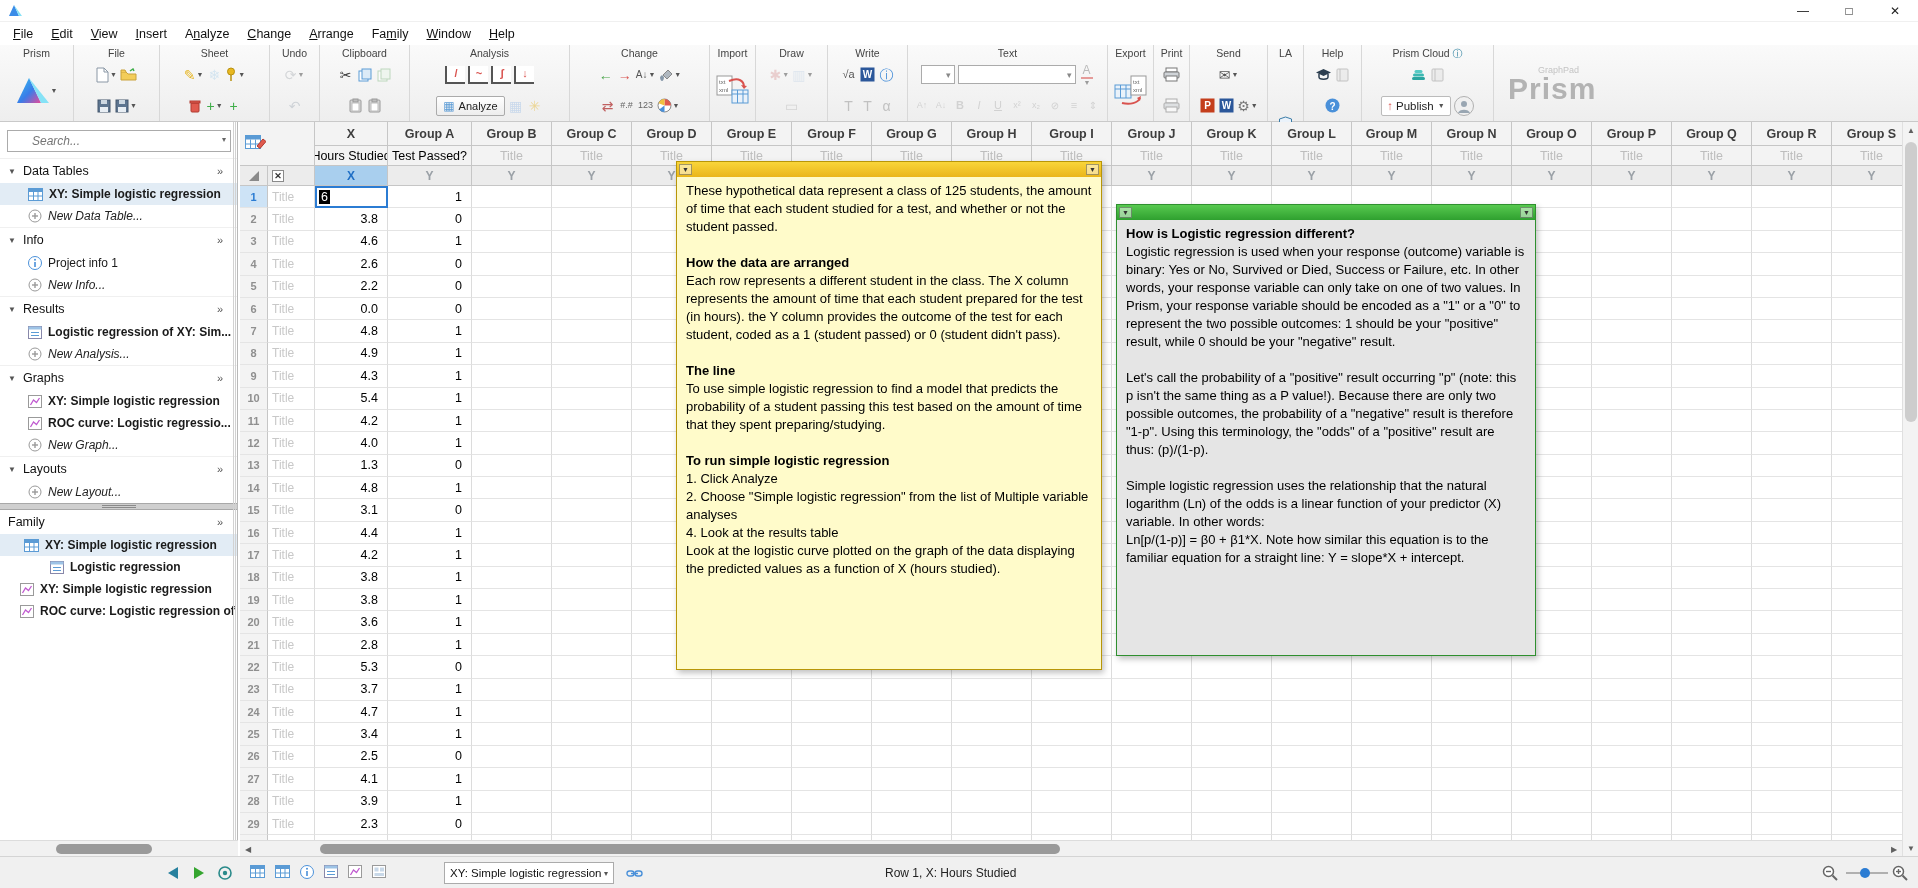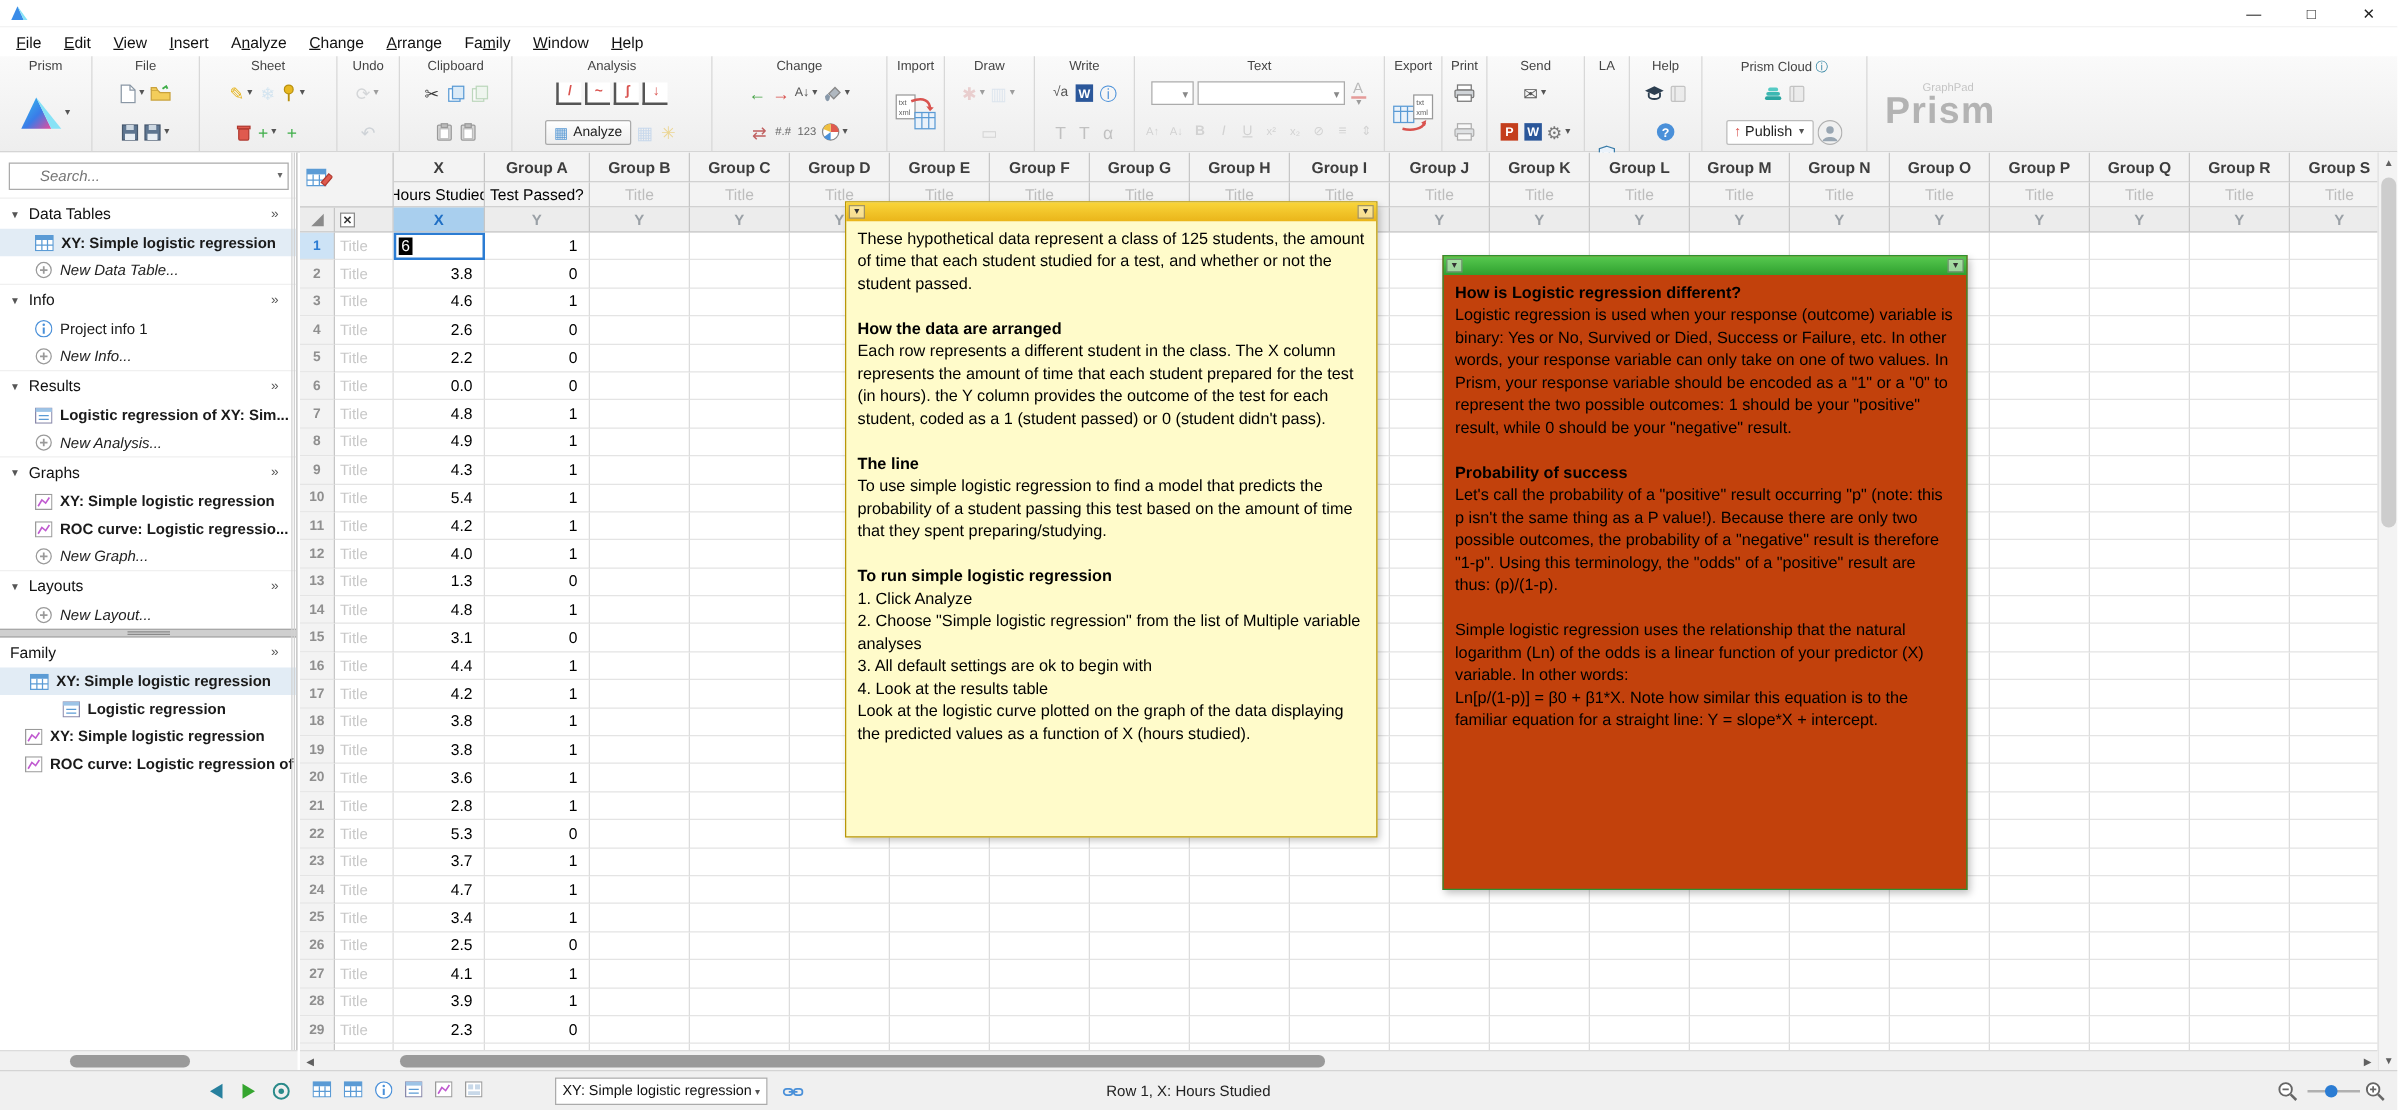--- a/index.html
+++ b/index.html
@@ -97,21 +97,21 @@
   #sb-zoomout{left:1822px}#sb-slider{left:1846px;width:42px}#sb-zoomin{left:1892px}
   #sb-slider .track{width:42px;height:2px;background:#b0b0b0;position:relative}
   #sb-slider .knob{position:absolute;left:14px;top:-4px;width:10px;height:10px;border-radius:50%;background:#2b7cd3}
   
   .note{position:absolute;z-index:40;box-shadow:2px 3px 6px rgba(0,0,0,.25)}
   .note-title{height:15px;display:flex;align-items:center;justify-content:space-between;padding:0 2px}
   .note-btn{width:13px;height:11px;border:1px solid rgba(0,0,0,.35);font-size:7px;line-height:9px;text-align:center;background:rgba(255,255,255,.5);color:#333}
   .note-body{padding:5px 9px;font-size:13px;line-height:18px;color:#000;height:calc(100% - 15px);overflow:hidden}
   #note-yellow{left:676px;top:161px;width:426px;height:509px;border:1px solid #b89608;background:#fffbca}
   #note-yellow .note-title{background:linear-gradient(#f9d53a,#eab51a)}
-  #note-green{left:1154px;top:204px;width:420px;height:508px;border:1px solid #2f8f2f;background:#c2410c}
+  #note-green{left:1116px;top:204px;width:420px;height:452px;border:1px solid #2f8f2f;background:#e5e5e5}
   #note-green .note-title{background:linear-gradient(#57c94f,#2fa02f)}
   .np{margin-bottom:18px}
   .np:last-child{margin-bottom:0}
   .nh{font-weight:bold}
 </style>
 </head>
 <body>
 
 <div id="titlebar">
   <span class="tlogo">
@@ -1579,39 +1579,37 @@
         <div class="nt">Each row represents a different student in the class. The X column represents the amount of time that each student prepared for the test (in hours). the Y column provides the outcome of the test for each student, coded as a 1 (student passed) or 0 (student didn't pass).</div>
       </div>
       <div class="np">
         <div class="nh">The line</div>
         <div class="nt">To use simple logistic regression to find a model that predicts the probability of a student passing this test based on the amount of time that they spent preparing/studying.</div>
       </div>
       <div class="np">
         <div class="nh">To run simple logistic regression</div>
         <div class="nl">1. Click Analyze</div>
         <div class="nl">2. Choose "Simple logistic regression" from the list of Multiple variable analyses</div>
-        <div class="nl">3. All default settings are ok to begin with</div>
         <div class="nl">4. Look at the results table</div>
         <div class="nl">Look at the logistic curve plotted on the graph of the data displaying the predicted values as a function of X (hours studied).</div>
       </div>
     </div>
 </div>
 
 <div id="note-green" class="note">
   <div class="note-title">
     <span class="note-btn">▼</span>
     <span class="note-btn">▼</span>
   </div>
   <div class="note-body" id="note-green-body">
       <div class="np">
         <div class="nh">How is Logistic regression different?</div>
         <div class="nt">Logistic regression is used when your response (outcome) variable is binary: Yes or No, Survived or Died, Success or Failure, etc. In other words, your response variable can only take on one of two values. In Prism, your response variable should be encoded as a "1" or a "0" to represent the two possible outcomes: 1 should be your "positive" result, while 0 should be your "negative" result.</div>
       </div>
       <div class="np">
-        <div class="nh">Probability of success</div>
         <div class="nt">Let's call the probability of a "positive" result occurring "p" (note: this p isn't the same thing as a P value!). Because there are only two possible outcomes, the probability of a "negative" result is therefore "1-p". Using this terminology, the "odds" of a "positive" result are thus: (p)/(1-p).</div>
       </div>
       <div class="np">
         <div class="nl">Simple logistic regression uses the relationship that the natural logarithm (Ln) of the odds is a linear function of your predictor (X) variable. In other words:</div>
         <div class="nl">Ln[p/(1-p)] = β0 + β1*X. Note how similar this equation is to the familiar equation for a straight line: Y = slope*X + intercept.</div>
       </div>
     </div>
 </div>
 
 <div id="statusbar">

